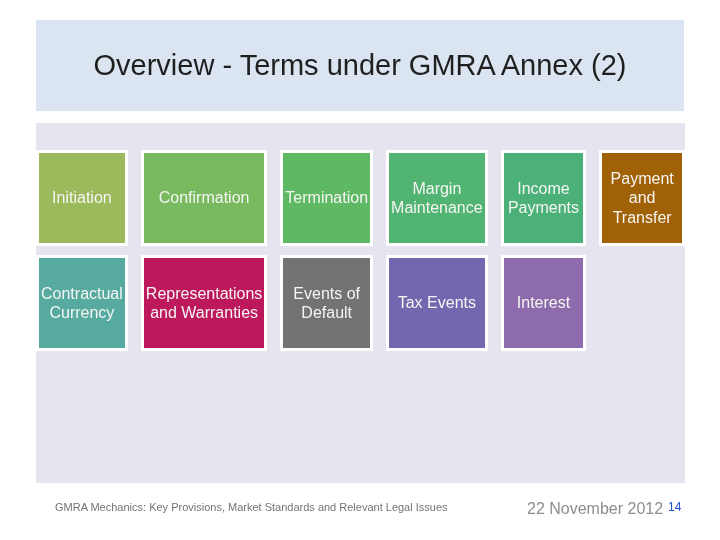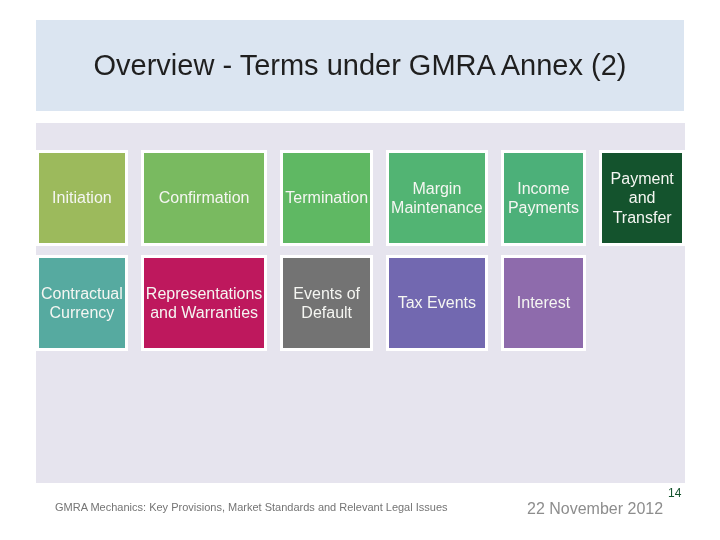--- a/index.html
+++ b/index.html
@@ -65,41 +65,41 @@
   .footer-date {
     position: absolute;
     left: 527px;
     top: 500px;
     font-size: 16px;
     color: #8d8d8d;
   }
   .footer-page {
     position: absolute;
     left: 668px;
-    top: 486px;
+    top: 500px;
     font-size: 12px;
-    color: #14532d;
+    color: #1d4ed8;
   }
 </style>
 </head>
 <body>
 
 <div class="title-box" style="background: rgb(219, 229, 241);">Overview - Terms under GMRA Annex (2)</div>
 
 <div class="terms-grid" style="background: rgb(230, 228, 238);">
 
   <div class="term-cell" style="background: rgb(156, 186, 92);">Initiation</div>
   <div class="term-cell" style="background: rgb(121, 186, 96);">Confirmation</div>
   <div class="term-cell" style="background: rgb(95, 184, 99);">Termination</div>
   <div class="term-cell" style="background: rgb(82, 180, 115);">Margin
 Maintenance</div>
 
   <div class="term-cell" style="background: rgb(76, 176, 121);">Income
 Payments</div>
-  <div class="term-cell" style="background: #14532d;">Payment and
+  <div class="term-cell" style="background: #a16207;">Payment and
 Transfer</div>
   <div class="term-cell" style="background: rgb(86, 170, 160);">Contractual
 Currency</div>
 
   <div class="term-cell" style="background: #be185d;">Representations
 and Warranties</div>
   <div class="term-cell" style="background: #737373;">Events of Default</div>
   <div class="term-cell" style="background: rgb(114, 104, 176);">Tax Events</div>
   <div class="term-cell" style="background: rgb(142, 107, 172);">Interest</div>
 </div>

